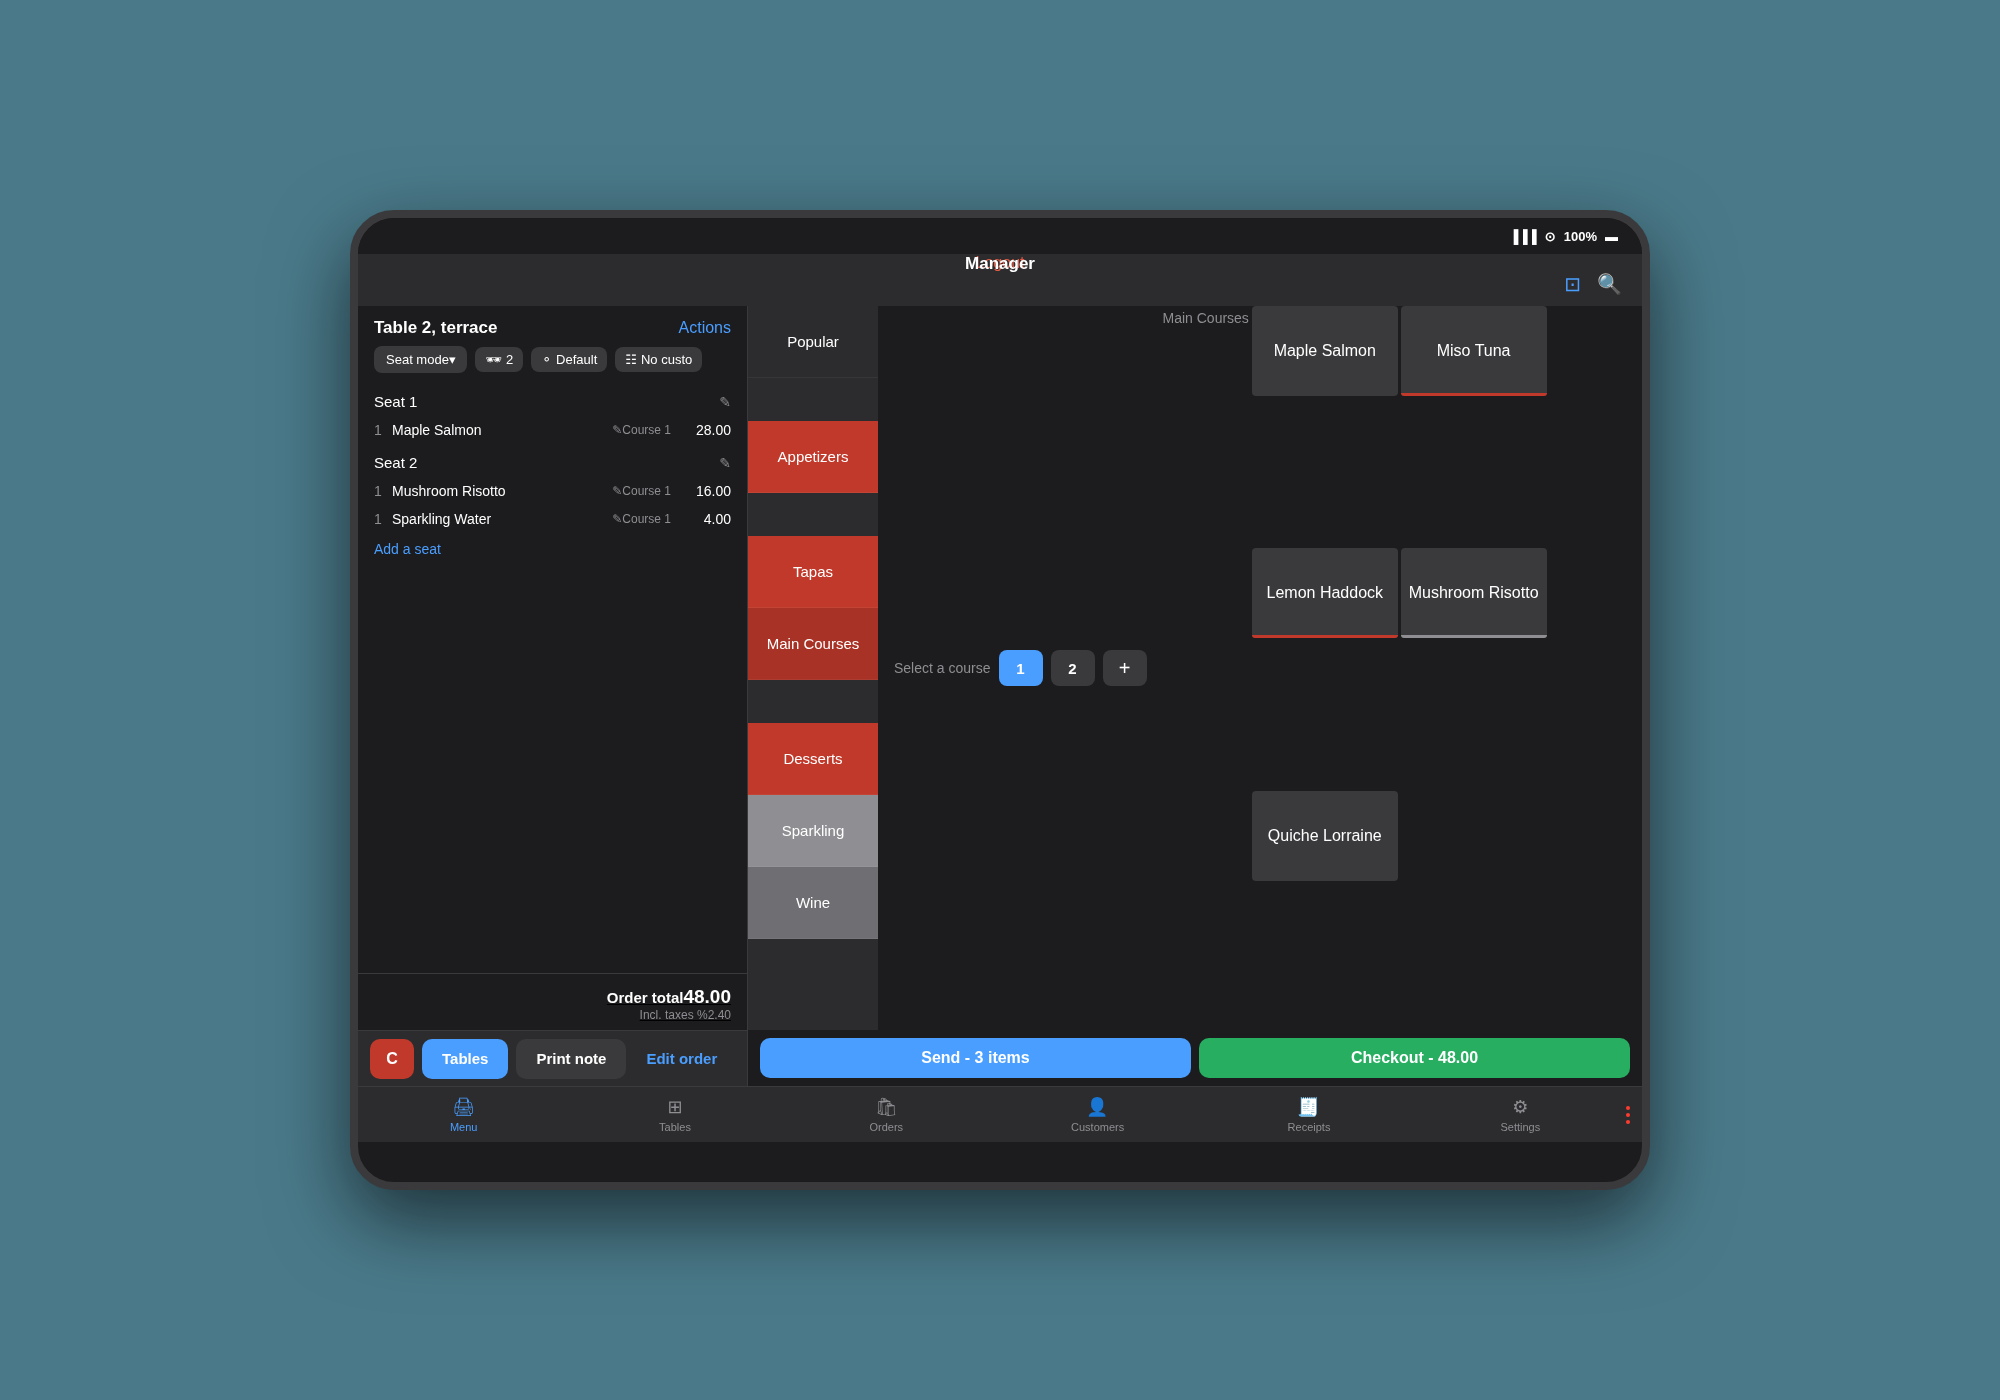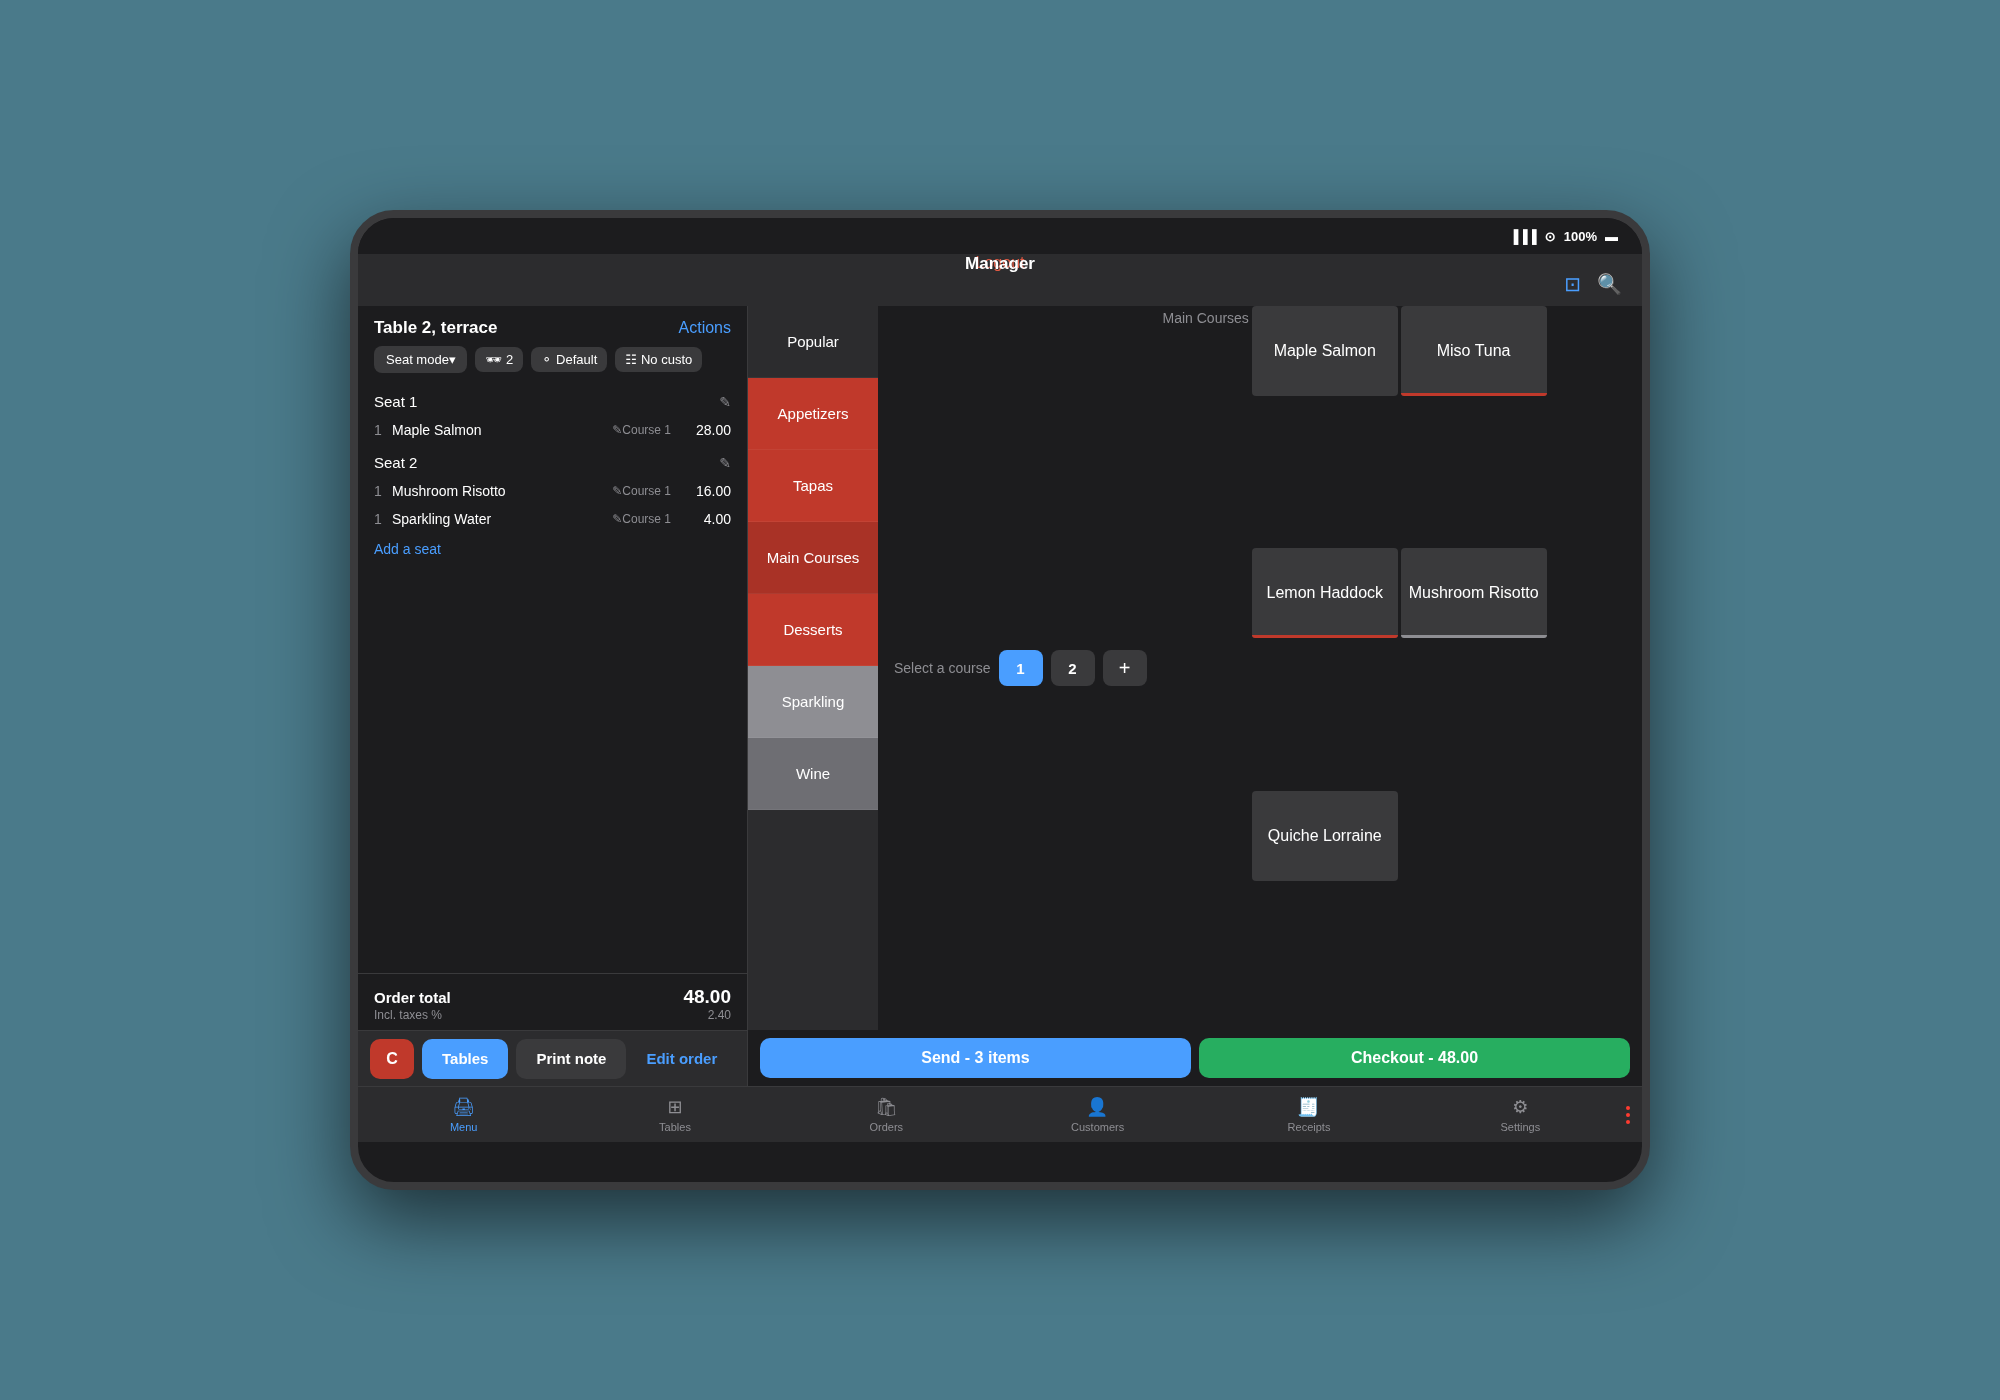--- a/index.html
+++ b/index.html
@@ -178,22 +178,23 @@
       padding: 8px 16px;
       cursor: pointer;
     }
 
     .order-total-section {
       border-top: 1px solid #3a3a3c;
       padding: 12px 16px 8px;
     }
     .order-total-row {
       display: flex;
-      justify-content: space-between;
-      align-items: center;
+      justify-content: flex-end;
+      align-items: center;
+      text-decoration: underline;
     }
     .order-total-label { color: white; font-size: 15px; font-weight: 600; }
     .order-total-value { color: white; font-size: 19px; font-weight: 600; }
     .order-tax-label { color: #8e8e93; font-size: 12px; }
     .order-tax-value { color: #8e8e93; font-size: 12px; }
 
     
     .action-buttons {
       height: 56px;
       background: #2c2c2e;
@@ -273,21 +274,21 @@
       align-items: center;
       justify-content: center;
       color: white;
       font-size: 15px;
       font-weight: 500;
       cursor: pointer;
       border-bottom: 1px solid rgba(255,255,255,0.05);
       text-align: center;
       padding: 0 8px;
     }
-    .category-item.active-red { background: #c0392b; }
+    .category-item.active-red { background: #c0392b; margin-top: 43px; }
     .category-item.active-dark-red { background: #a93226; }
     .category-item.light-gray { background: #8e8e93; }
     .category-item.medium-gray { background: #6e6e73; }
 
     
     .menu-content {
       flex: 1;
       background: #1c1c1e;
       display: flex;
       flex-direction: row;

